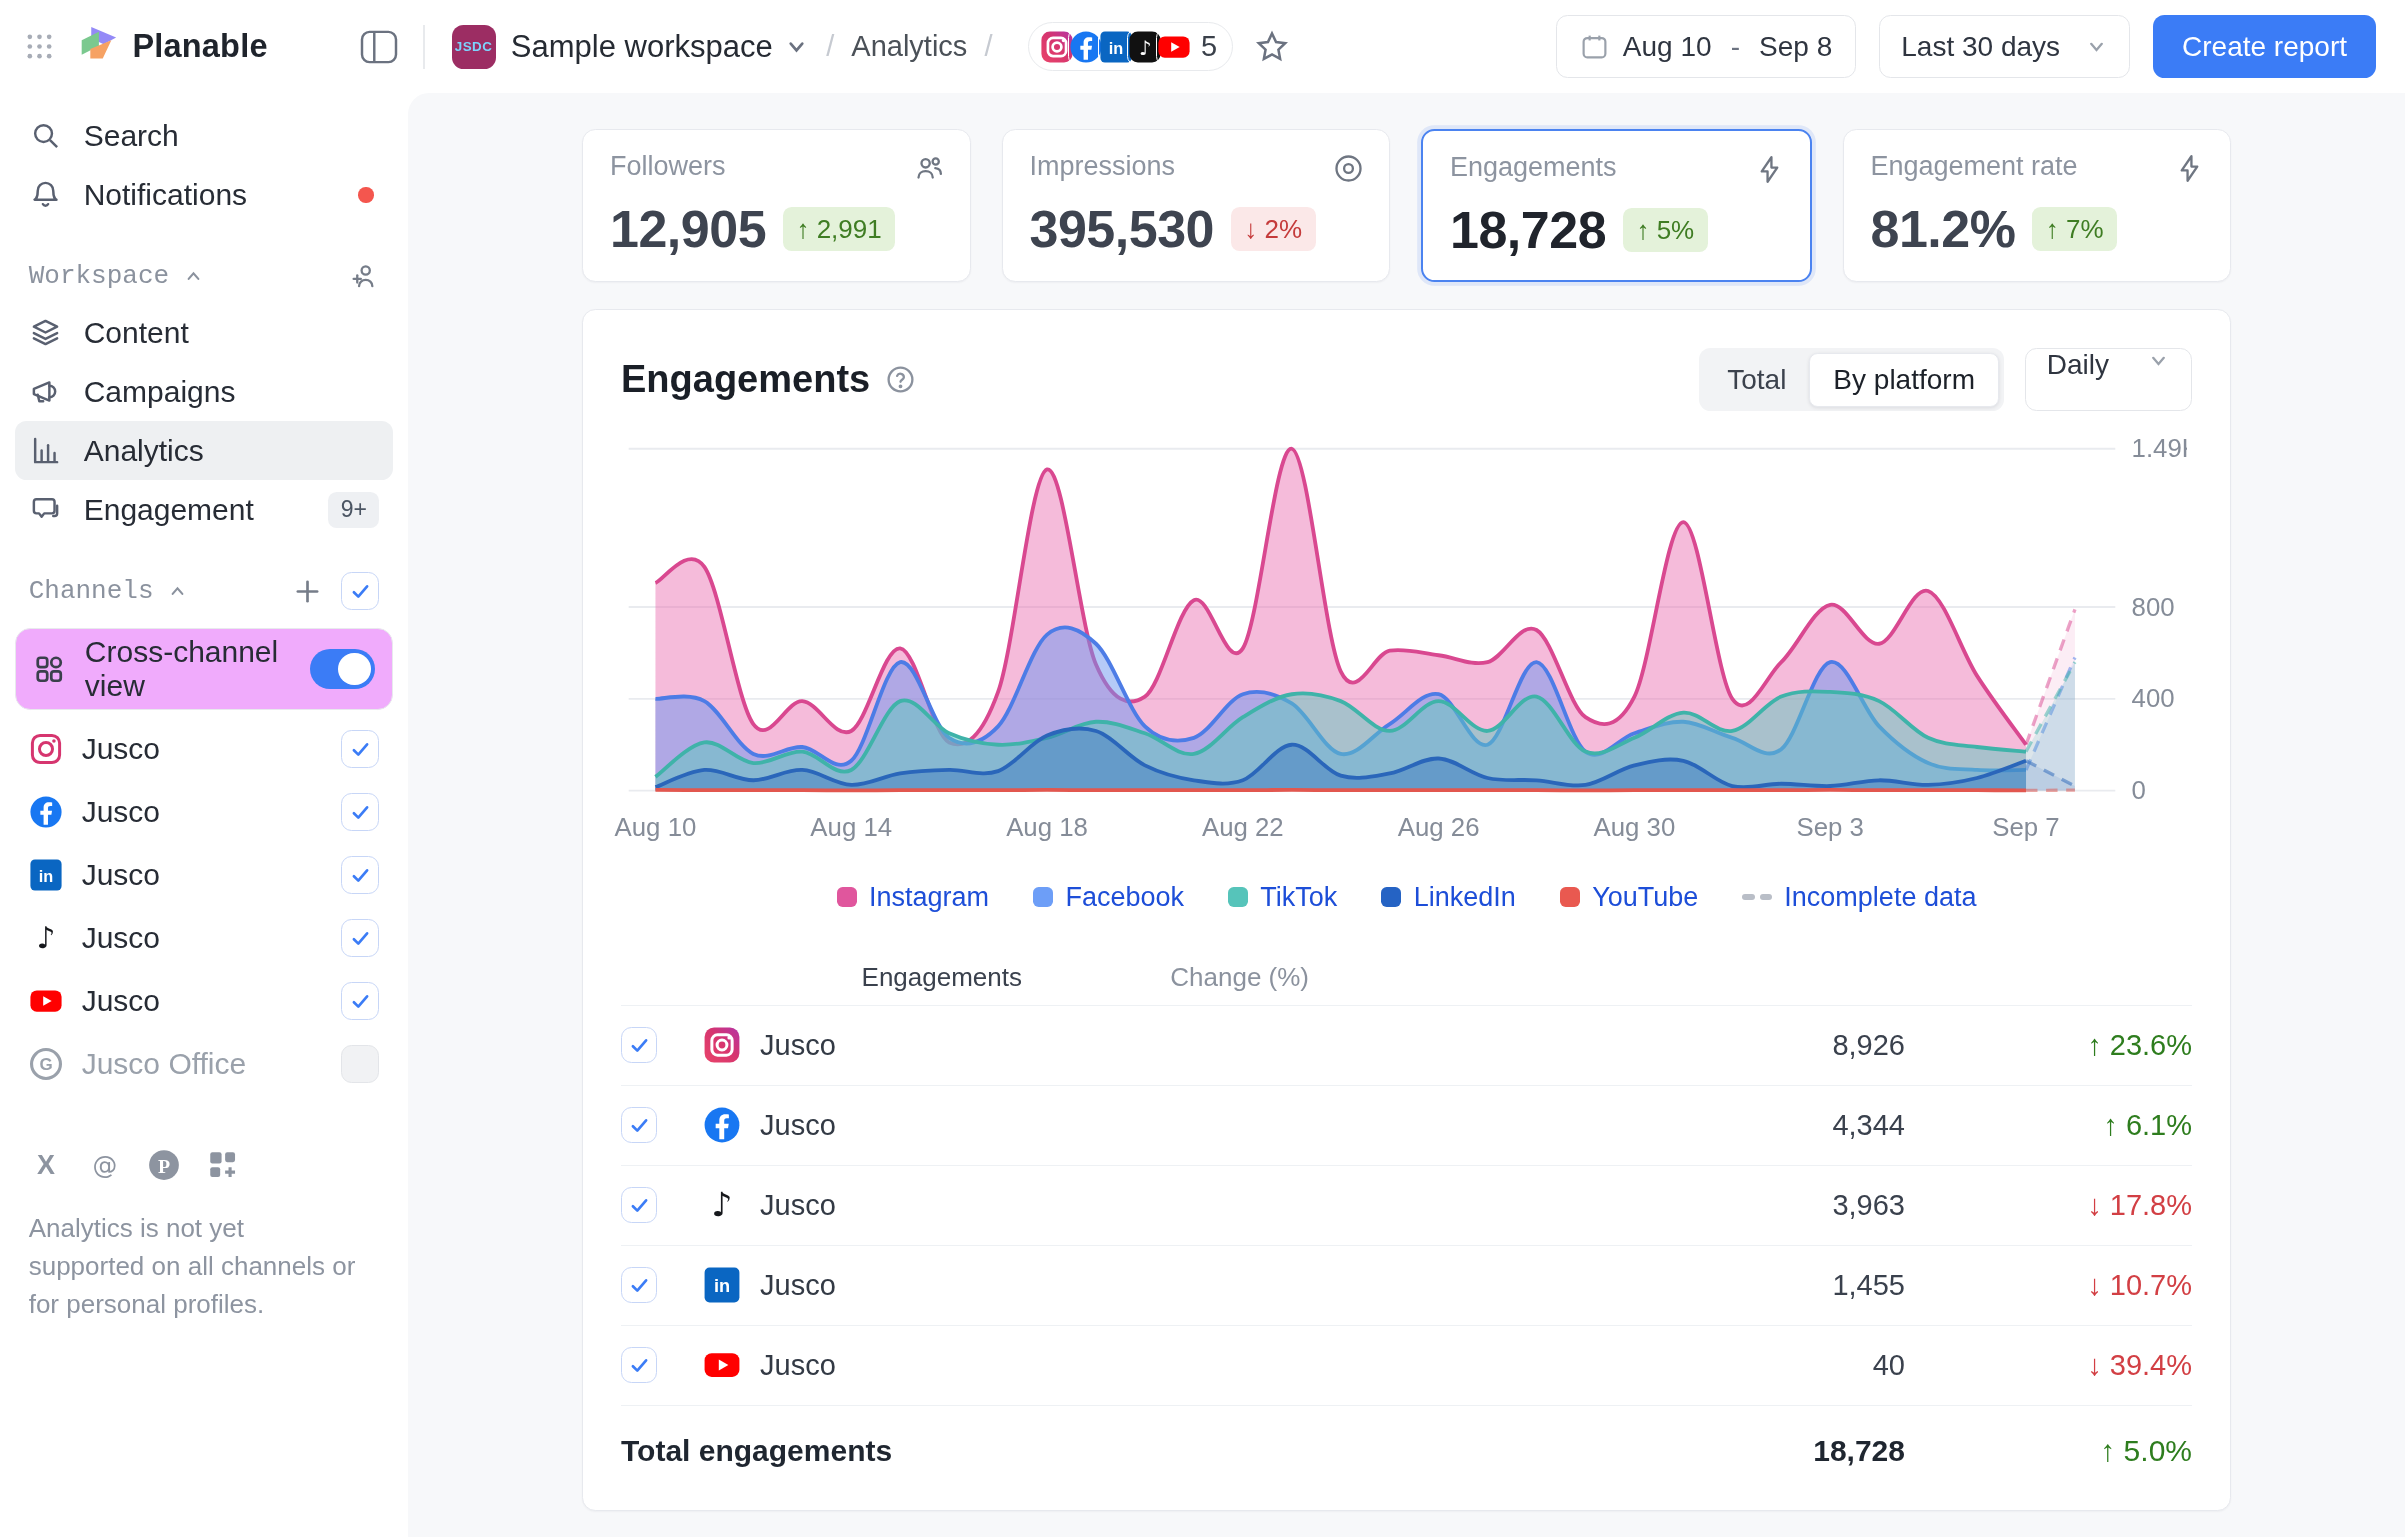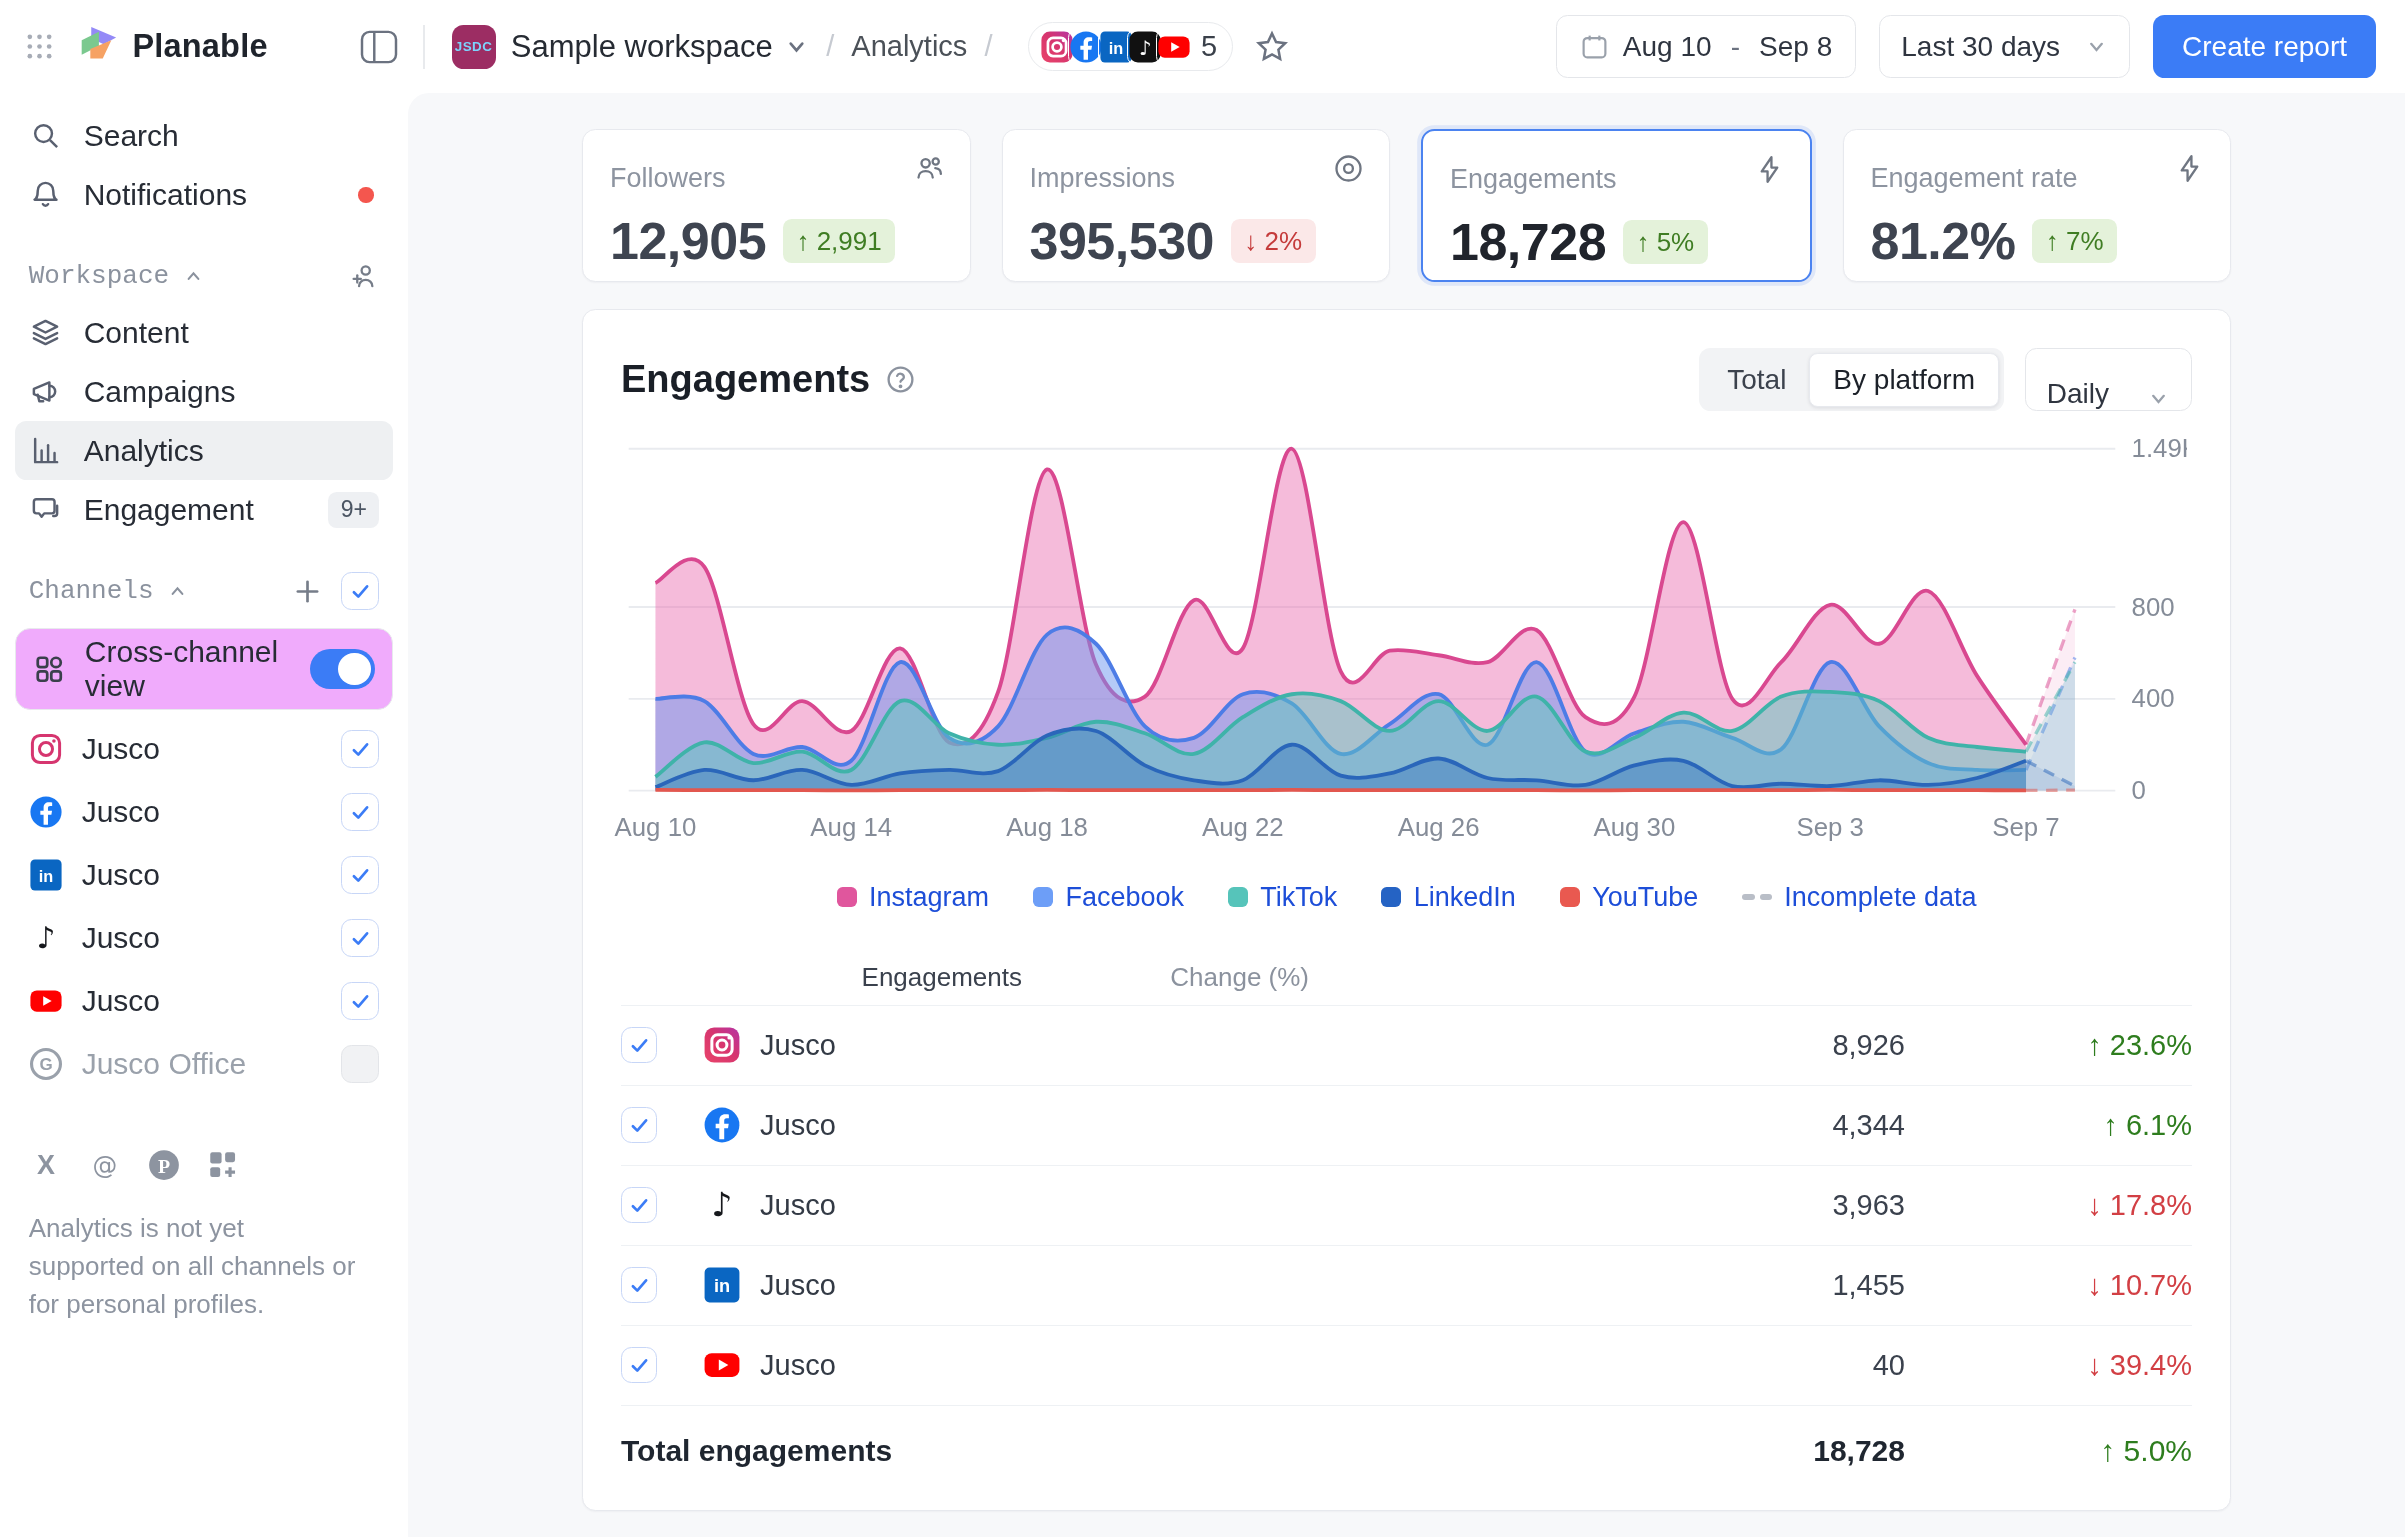--- a/index.html
+++ b/index.html
@@ -62,42 +62,42 @@
     display:flex; align-items:center; justify-content:center; cursor:pointer; }
   .cbx.off { background:#f1f2f4; border-color:#e3e5e9; }
   .foot-icons { display:flex; align-items:center; gap:25px; padding:0 13.4px; margin-top:52px; color:#8d94a0; }
   .side-note { font-size:26px; line-height:38px; color:#8d94a0; padding:0 13.4px; margin-top:27px; width:363px; }
 
   
   .panel { position:absolute; top:93px; left:408px; right:0; bottom:0; background:#f7f8fa;
     border-top-left-radius:21px; overflow:hidden; }
   .metrics-row { width:1649px; margin:36px auto 0; display:flex; gap:31px; }
   .metric-card { flex:1; height:153px; background:#fff; border:1.9px solid #e7e9ee; border-radius:13.4px;
-    padding:33px 27px; position:relative; cursor:pointer; box-shadow:0 1px 1.9px rgba(16,24,40,.04); }
+    padding:21px 27px; position:relative; cursor:pointer; box-shadow:0 1px 1.9px rgba(16,24,40,.04); }
   .metric-card.selected { border:2.9px solid #4b83f0; box-shadow:0 0 0 3.8px rgba(75,131,240,.14); }
   .mc-label { font-size:27px; color:#8d94a0; }
   .mc-icon { position:absolute; top:23px; right:25px; color:#6f7682; }
   .mc-row { display:flex; align-items:center; gap:17px; margin-top:17px; }
   .mc-value { font-size:52px; font-weight:700; color:#3e4450; letter-spacing:-0.5px; }
   .metric-card.selected .mc-value { color:#20242c; }
   .delta { display:inline-flex; align-items:center; gap:5.7px; border-radius:8.6px; padding:6.7px 13.4px; font-size:26px; font-weight:500; }
   .delta.up { background:#e4f2da; color:#3f7d23; }
   .delta.down { background:#fbe8e8; color:#c53b3b; }
 
   .chart-card { width:1649px; margin:27px auto 0; background:#fff; border:1.9px solid #e7e9ee; border-radius:13.4px;
     box-shadow:0 1px 1.9px rgba(16,24,40,.04); padding-bottom:13.4px; }
   .cc-header { display:flex; align-items:center; padding:38px 38px 0 38px; }
   .cc-title { font-size:38px; font-weight:700; color:#1a1f27; }
   .help-ic { margin-left:15.3px; color:#8b929e; cursor:pointer; }
   .cc-controls { margin-left:auto; display:flex; align-items:center; gap:21px; }
   .seg { display:flex; align-items:center; background:#f2f3f5; border-radius:11.5px; padding:4.8px; height:63px; }
   .seg .seg-tab { font-size:28px; color:#3c424d; padding:0 23px; height:54px; display:flex; align-items:center;
     border-radius:8.6px; cursor:pointer; white-space:nowrap; }
   .seg .seg-tab.active { background:#fff; color:#1c2129; border:1.9px solid #e7e9ee; box-shadow:0 1px 3.8px rgba(16,24,40,.10); }
-  .gran-box { display:flex; align-items:flex-end; gap:38px; border:1.9px solid #e4e6ea; border-radius:11.5px; height:63px;
+  .gran-box { display:flex; align-items:flex-start; gap:38px; border:1.9px solid #e4e6ea; border-radius:11.5px; height:63px;
     padding:0 21px; font-size:28px; color:#2f3540; cursor:pointer; background:#fff; }
   .chart-wrap { margin:0 11.5px 0 17px; }
   .legend-row { display:flex; align-items:center; justify-content:center; gap:44px; margin-top:32.5px; }
   .lg-item { display:flex; align-items:center; gap:12.4px; font-size:27px; color:#1d4ed8; }
   .lg-swatch { width:20px; height:20px; border-radius:5.7px; }
   .lg-dash { display:flex; gap:4.8px; }
   .lg-dash i { width:12.4px; height:6.7px; border-radius:3.8px; background:#b9bec7; }
 
   .ctable { margin:38px 38px 0 38px; }
   .t-head { display:flex; align-items:center; height:54px; font-size:26px; color:#8b929e; }

